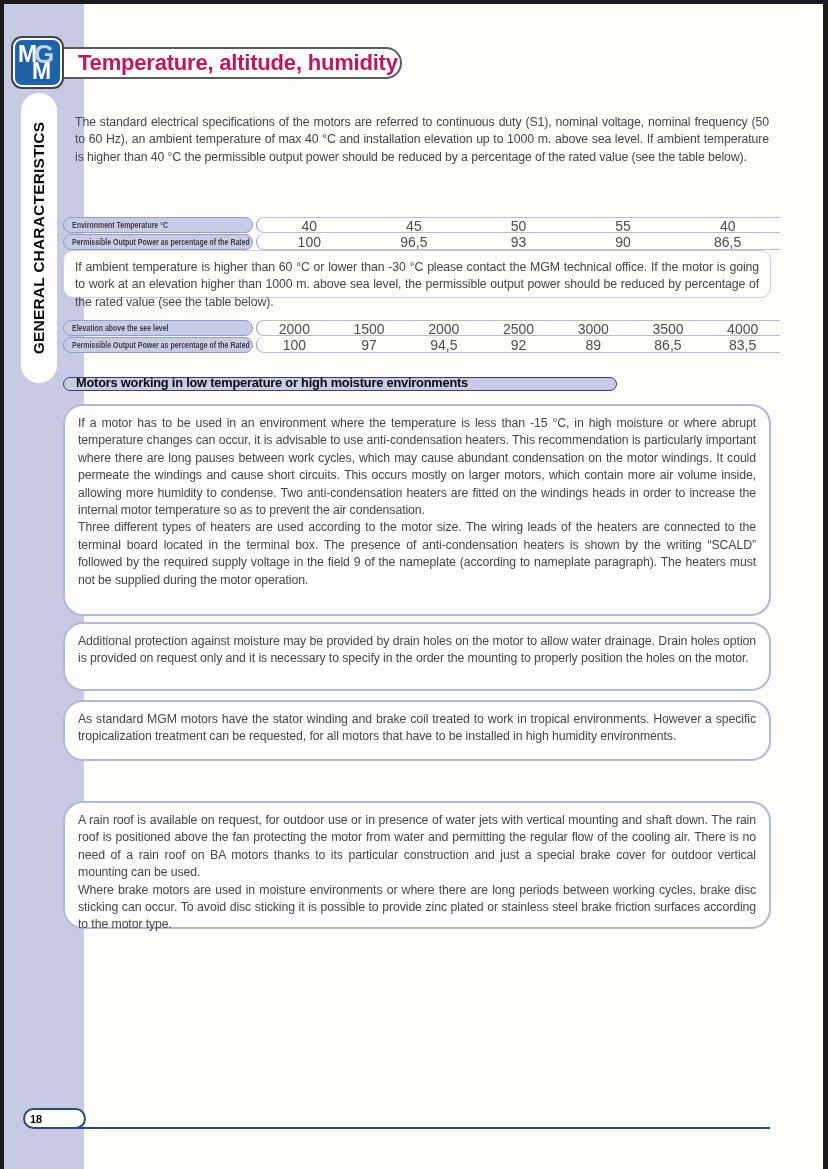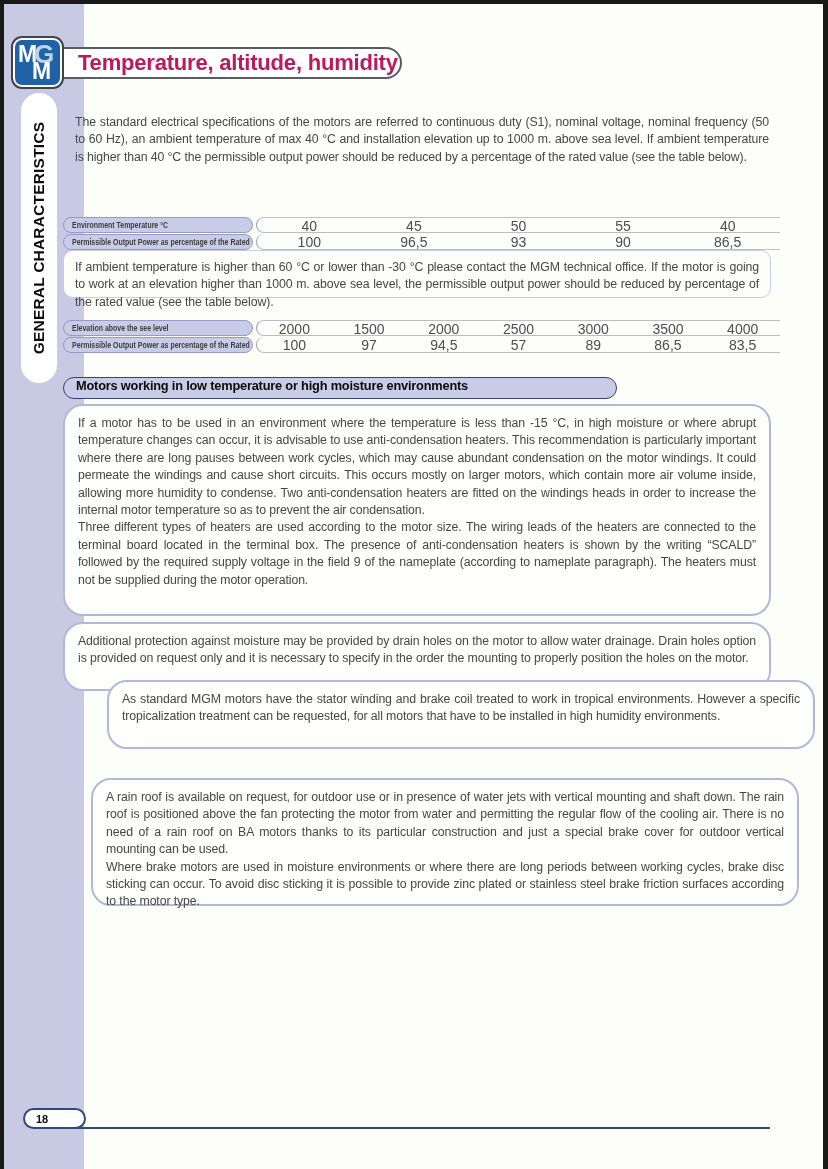--- a/index.html
+++ b/index.html
@@ -79,45 +79,45 @@
     background:#fdfdfa; border:1.5px solid #c9cde4; border-radius:10px;
     box-sizing:border-box; padding:8px 11px; z-index:1;
   }
   #alt-box p, .box p {
     margin:0; color:#474747; font-size:12.3px; line-height:17.4px;
     text-align:justify; letter-spacing:-0.1px;
   }
 
   
   .section-pill {
-    position:absolute; left:63px; top:377px; width:554px; height:22px;
+    position:absolute; left:63px; top:377px; width:554px; height:14px;
     background:#c9cce6; border:1.5px solid #3a4170; border-radius:11px;
-    box-sizing:border-box; display:flex; align-items:flex-start; padding-left:12px; z-index:2;
+    box-sizing:border-box; display:flex; align-items:flex-end; padding-left:12px; z-index:2;
   }
   .section-pill span { font-size:12.8px; font-weight:bold; color:#0b0b0b; letter-spacing:-0.2px; }
 
   
   .box {
     position:absolute; left:63px; width:708px; background:#fefefc;
     border:2px solid #b2b8da; border-radius:20px; box-sizing:border-box;
     padding:9px 13px; z-index:1;
   }
   #box1 { top:404px; height:212px; }
   #box2 { top:622px; height:69px;  }
-  #box3 { top:680px; height:69px;margin-left:44px;  }
-  #box4 { top:778px; height:128px;margin-left:28px; }
+  #box3 { top:700px; height:61px;  }
+  #box4 { top:801px; height:128px; }
 
   
   .footer-line { position:absolute; left:55px; top:1127px; width:715px; height:2px; background:#2c4a7c; z-index:1; }
   .page-tab {
     position:absolute; left:23px; top:1108px; width:63px; height:21px;
     background:#ffffff; border:2px solid #2c4a7c; border-radius:11px;
     box-sizing:border-box; display:flex; align-items:center; z-index:2;
   }
-  .page-tab span { font-size:11px; font-weight:bold; color:#101010; margin-left:11px; }
+  .page-tab span { font-size:11px; font-weight:bold; color:#101010; margin-left:5px; }
 </style>
 </head>
 <body>
 
 <div class="page">
   <div class="edge-top"></div>
   <div class="sidebar"></div>
   <div class="edge-left"></div>
   <div class="edge-right"></div>
 
@@ -184,21 +184,21 @@
       </div>
     </div>
     <div class="trow">
       <div class="tlabel">
         <span>Permissible Output Power as percentage of the Rated Power.</span>
       </div>
       <div class="tvals">
         <div class="tval">100</div>
         <div class="tval">97</div>
         <div class="tval">94,5</div>
-        <div class="tval">57</div>
+        <div class="tval">92</div>
         <div class="tval">89</div>
         <div class="tval">86,5</div>
         <div class="tval">83,5</div>
       </div>
     </div>
   </div>
 
   <div class="section-pill">
     <span>Motors working in low temperature or high moisture environments</span>
   </div>

